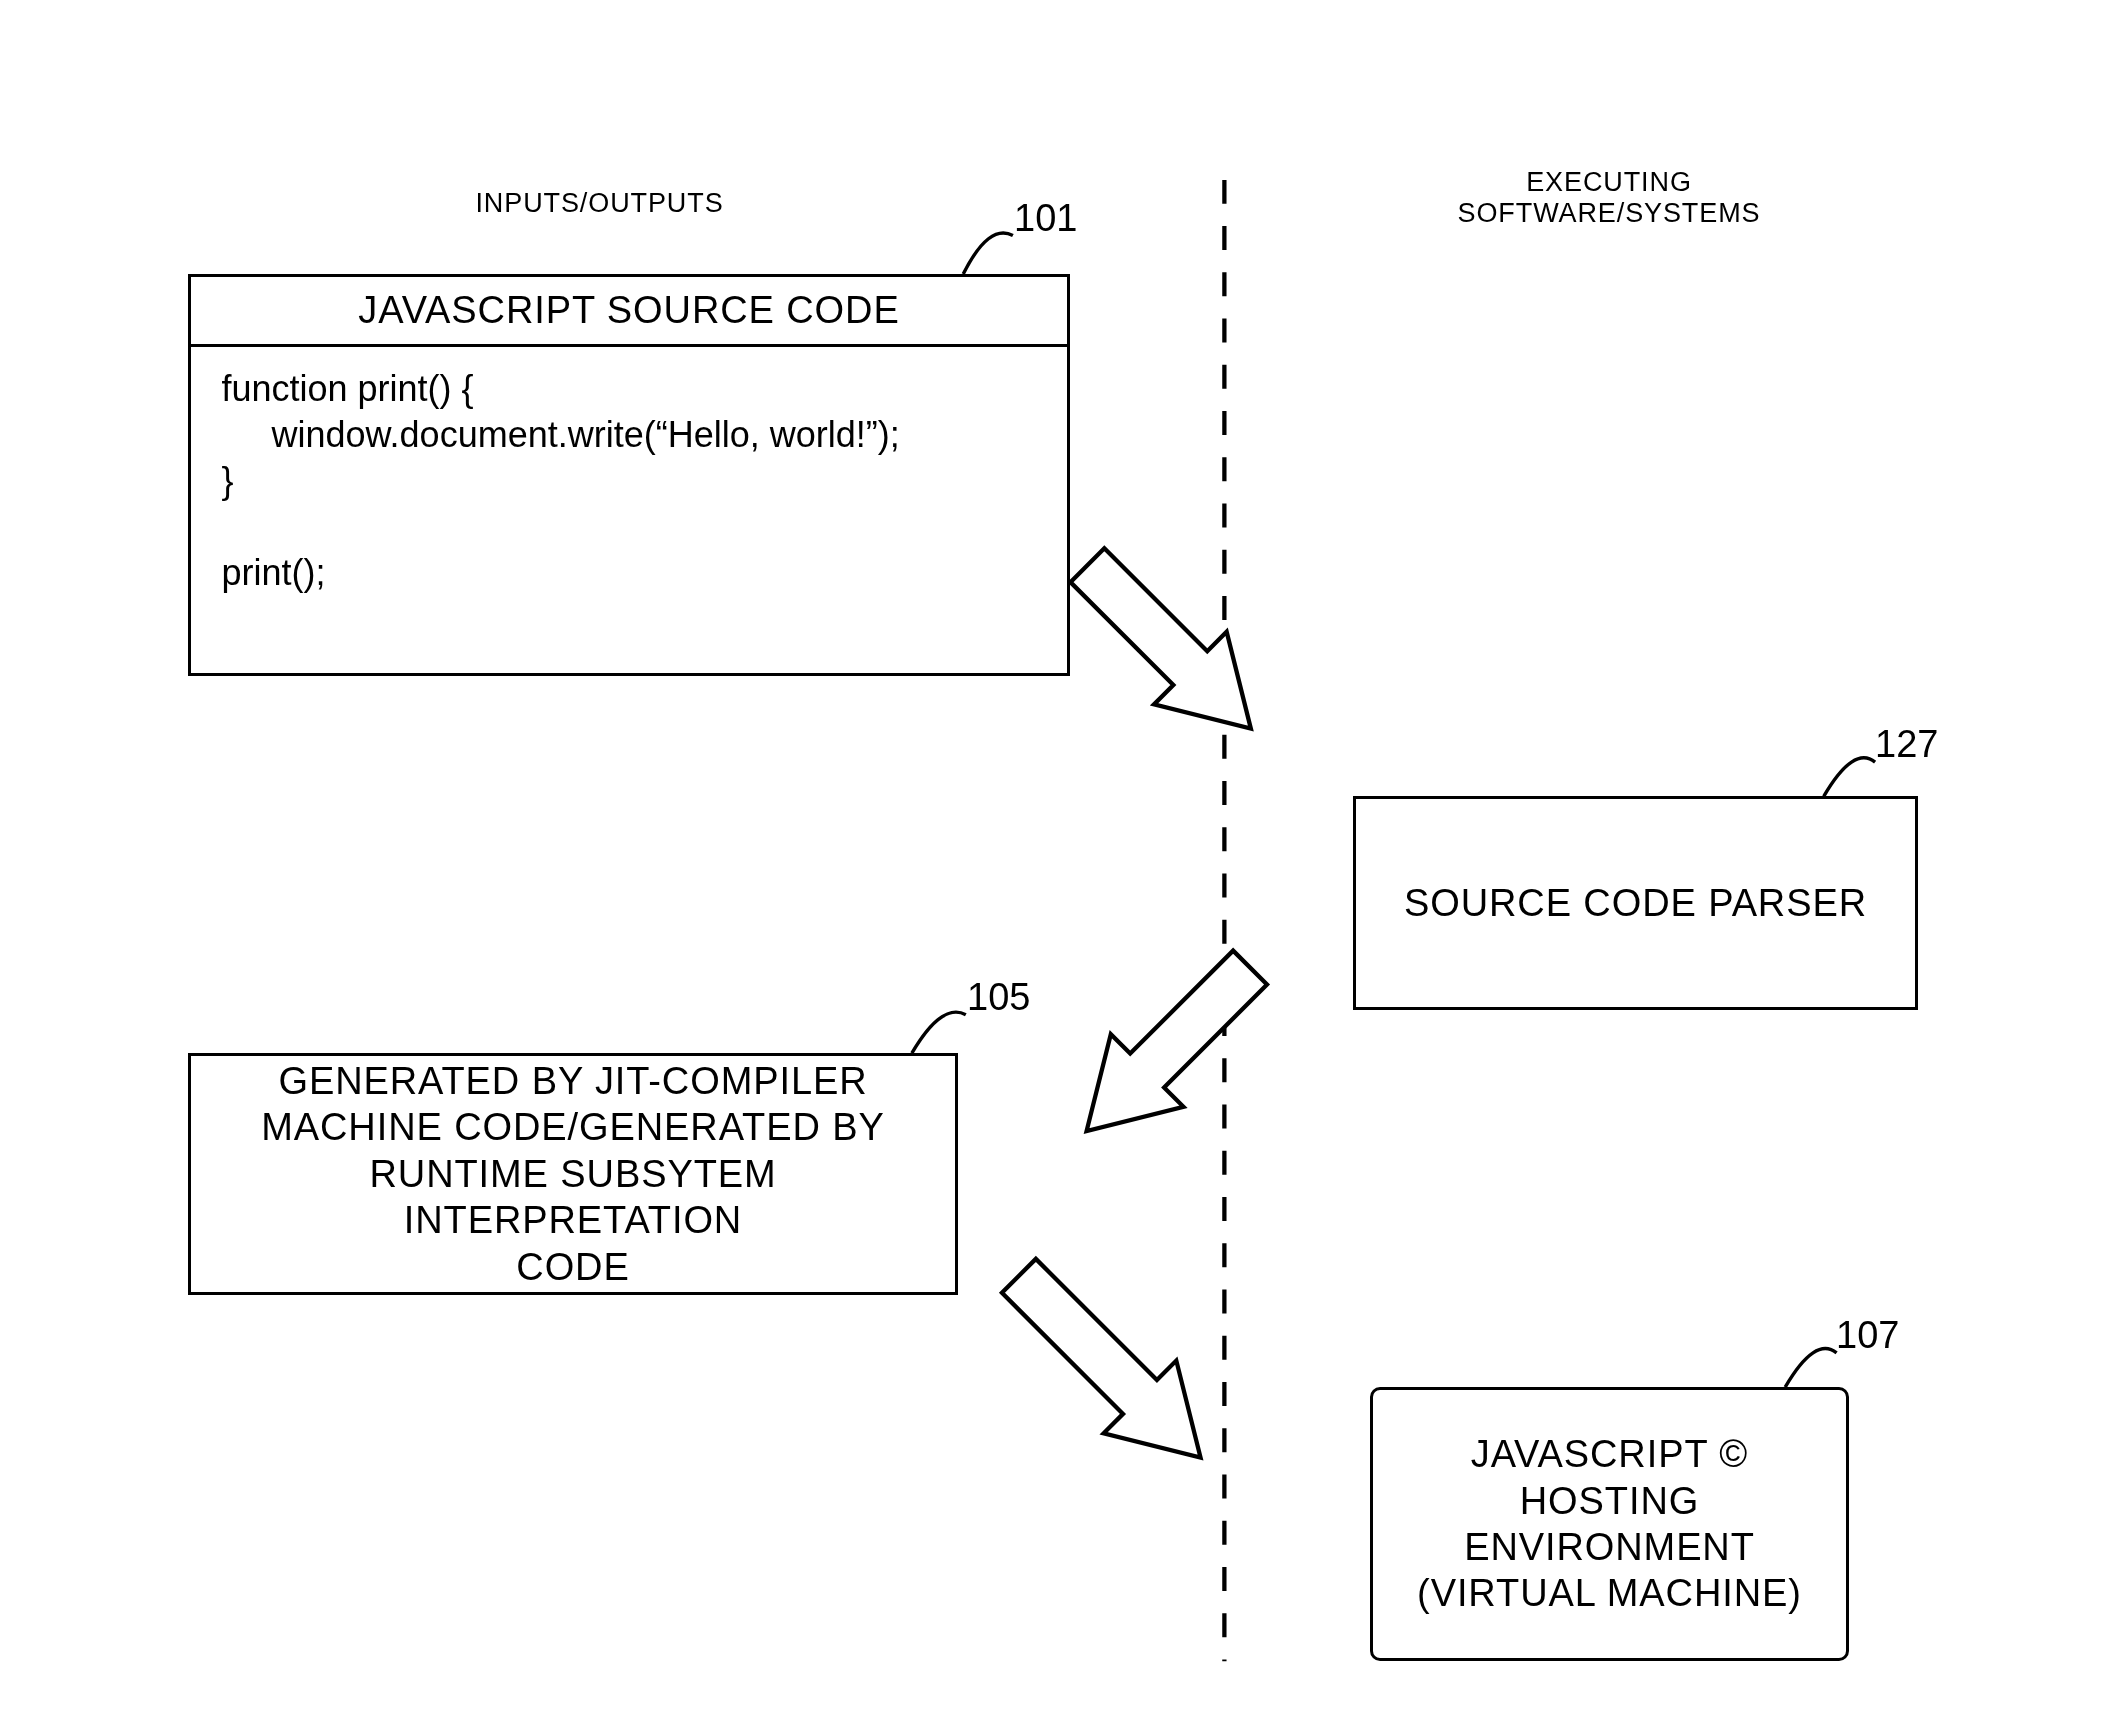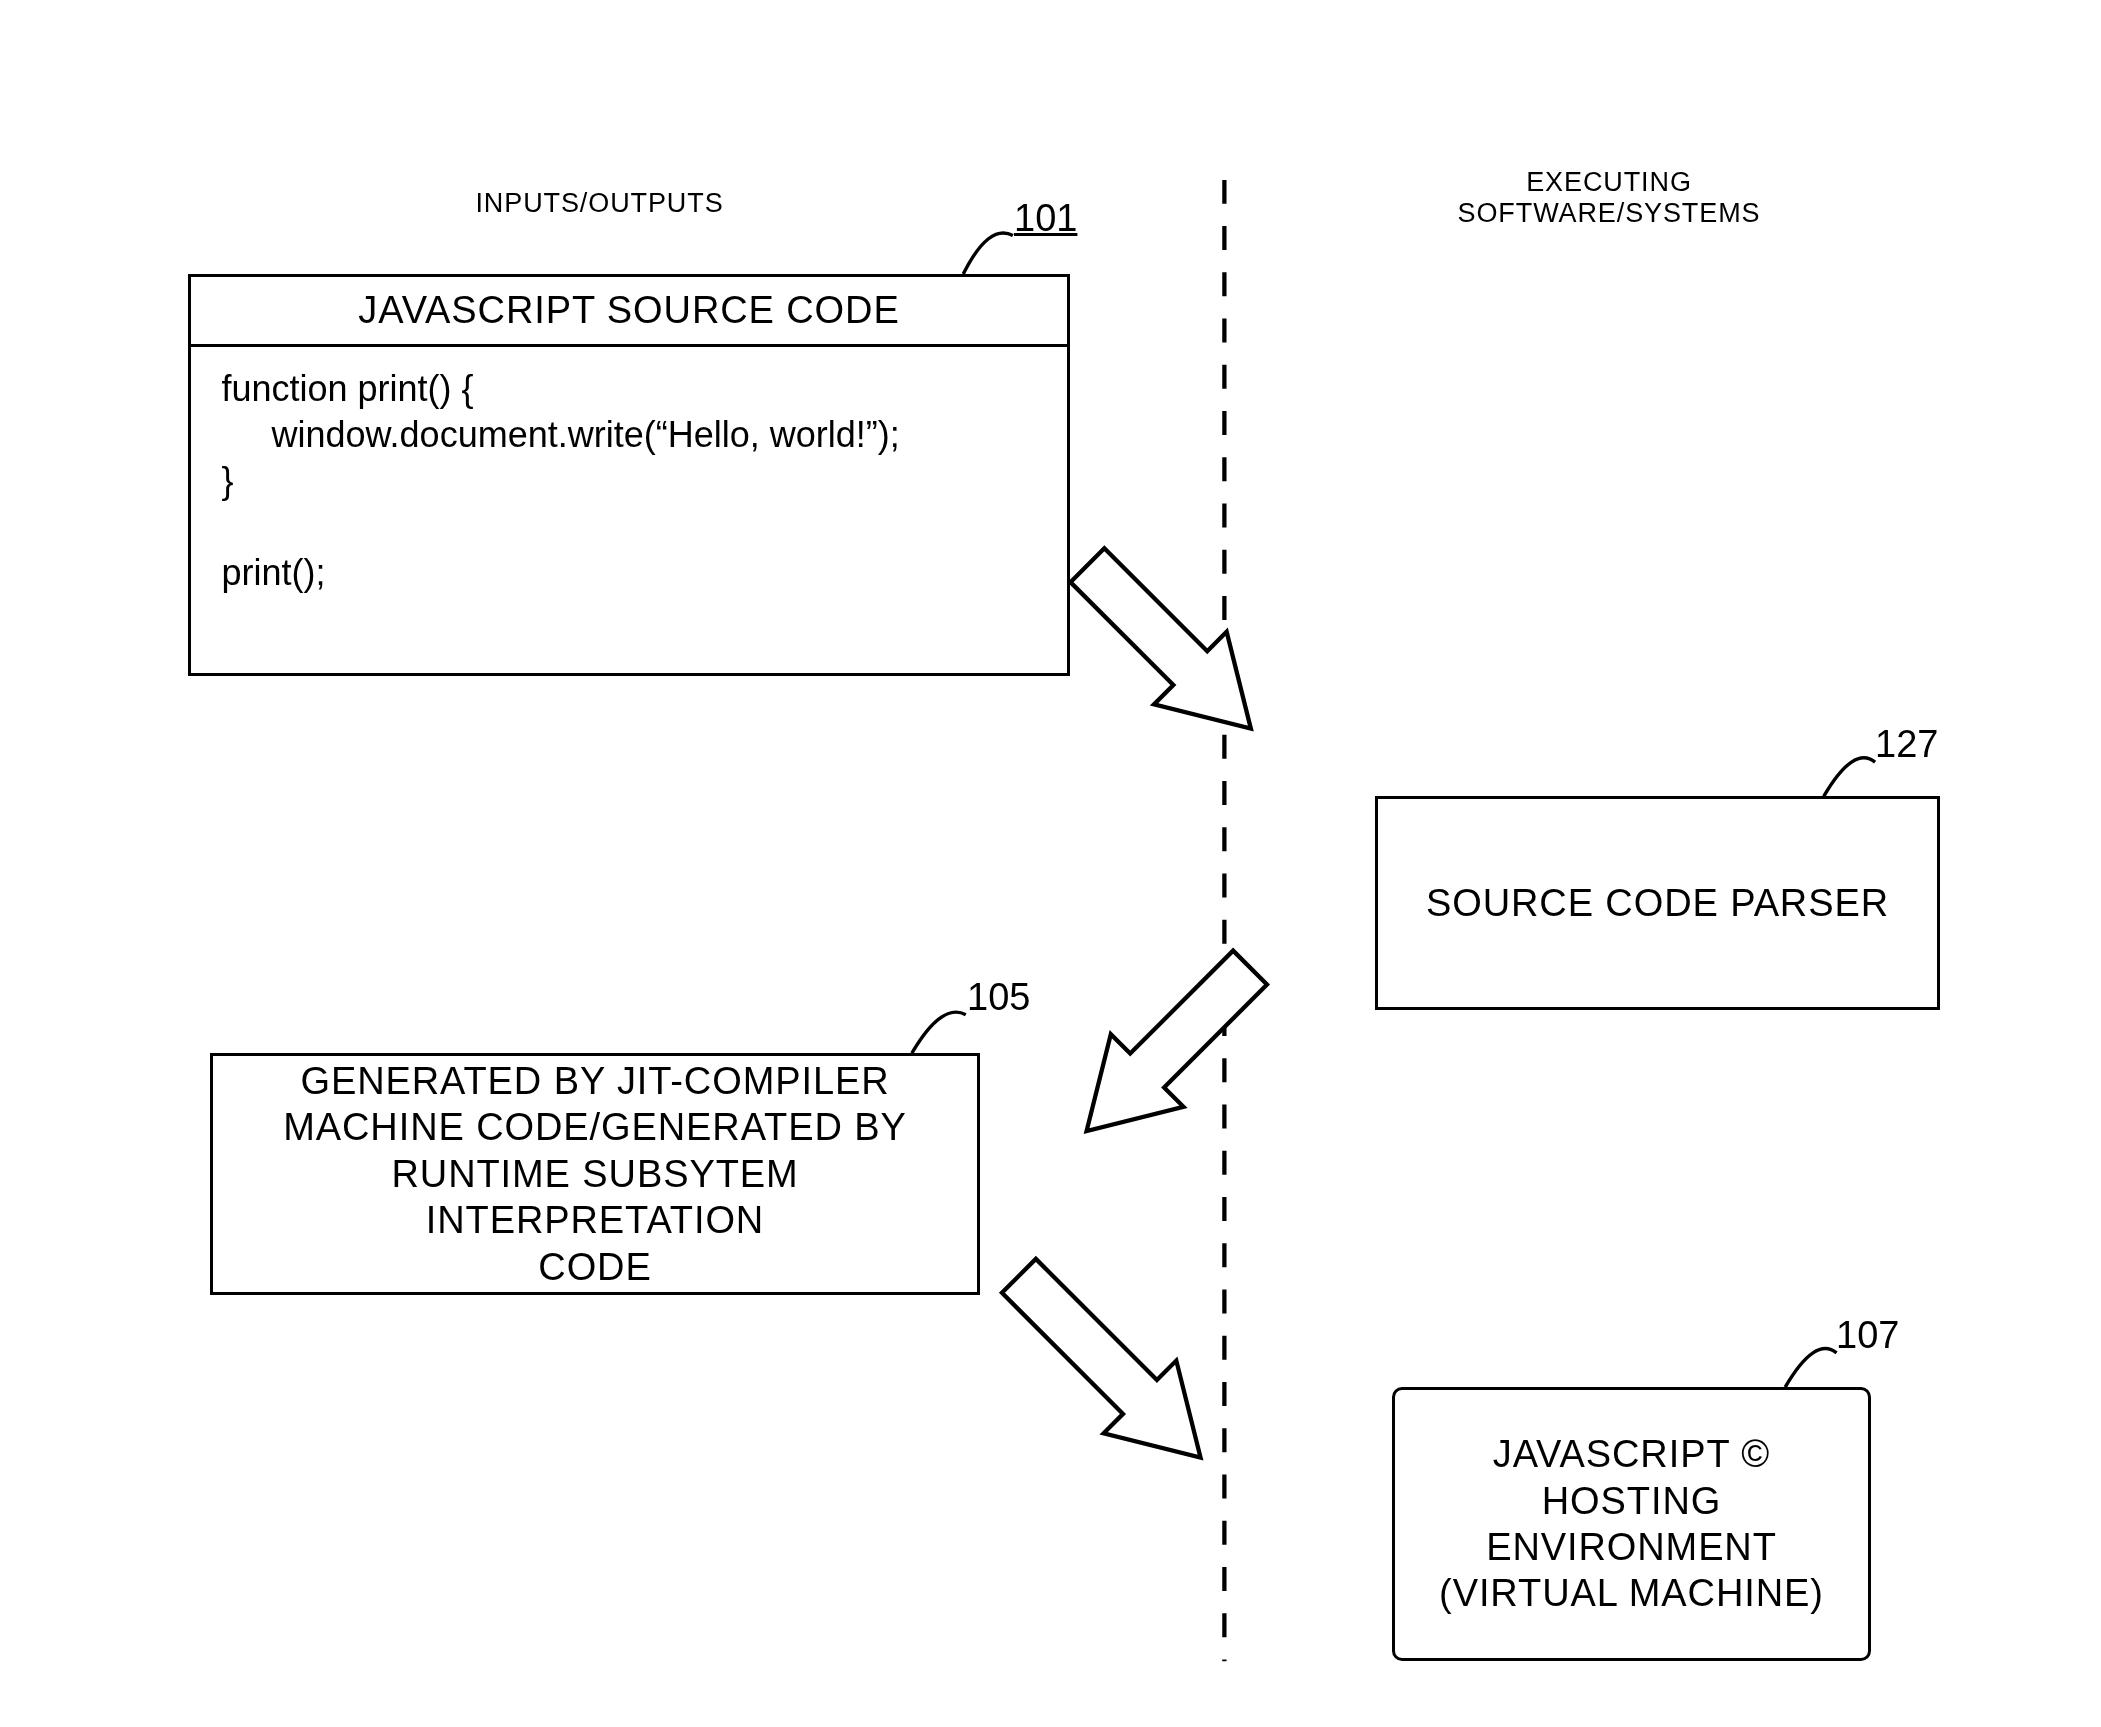--- a/index.html
+++ b/index.html
@@ -44,21 +44,20 @@
   }
   .box-center {
     display: flex;
     align-items: center;
     justify-content: center;
     text-align: center;
     font-size: 38px;
     letter-spacing: 0.9px;
     line-height: 1.22;
     padding: 0 5px;
-    margin-left: 22px;
   }
   .ref {
     position: absolute;
     font-size: 38px;
     color: #000;
   }
   svg.overlay {
     position: absolute;
     left: 0;
     top: 0;
@@ -77,21 +76,21 @@
 SOFTWARE/SYSTEMS</div>
 
   <div class="box" style="left:188px; top:274px; width:882px; height:402px;">
     <div class="box-title">JAVASCRIPT SOURCE CODE</div>
     <div class="box-body">function print() {
      window.document.write(“Hello, world!”);
 }
 
 print();</div>
   </div>
-  <div class="ref" style="left:1014px; top:197px;text-decoration:underline;">101</div>
+  <div class="ref" style="left:1014px; top:197px;">101</div>
 
   <div class="box box-center" style="left:1353px; top:796px; width:565px; height:214px;">
     <span>SOURCE CODE PARSER</span>
   </div>
   <div class="ref" style="left:1875px; top:723px;">127</div>
 
   <div class="box box-center" style="left:188px; top:1053px; width:770px; height:242px; white-space:pre-line;">
     <span>GENERATED BY JIT-COMPILER
 MACHINE CODE/GENERATED BY
 RUNTIME SUBSYTEM INTERPRETATION

